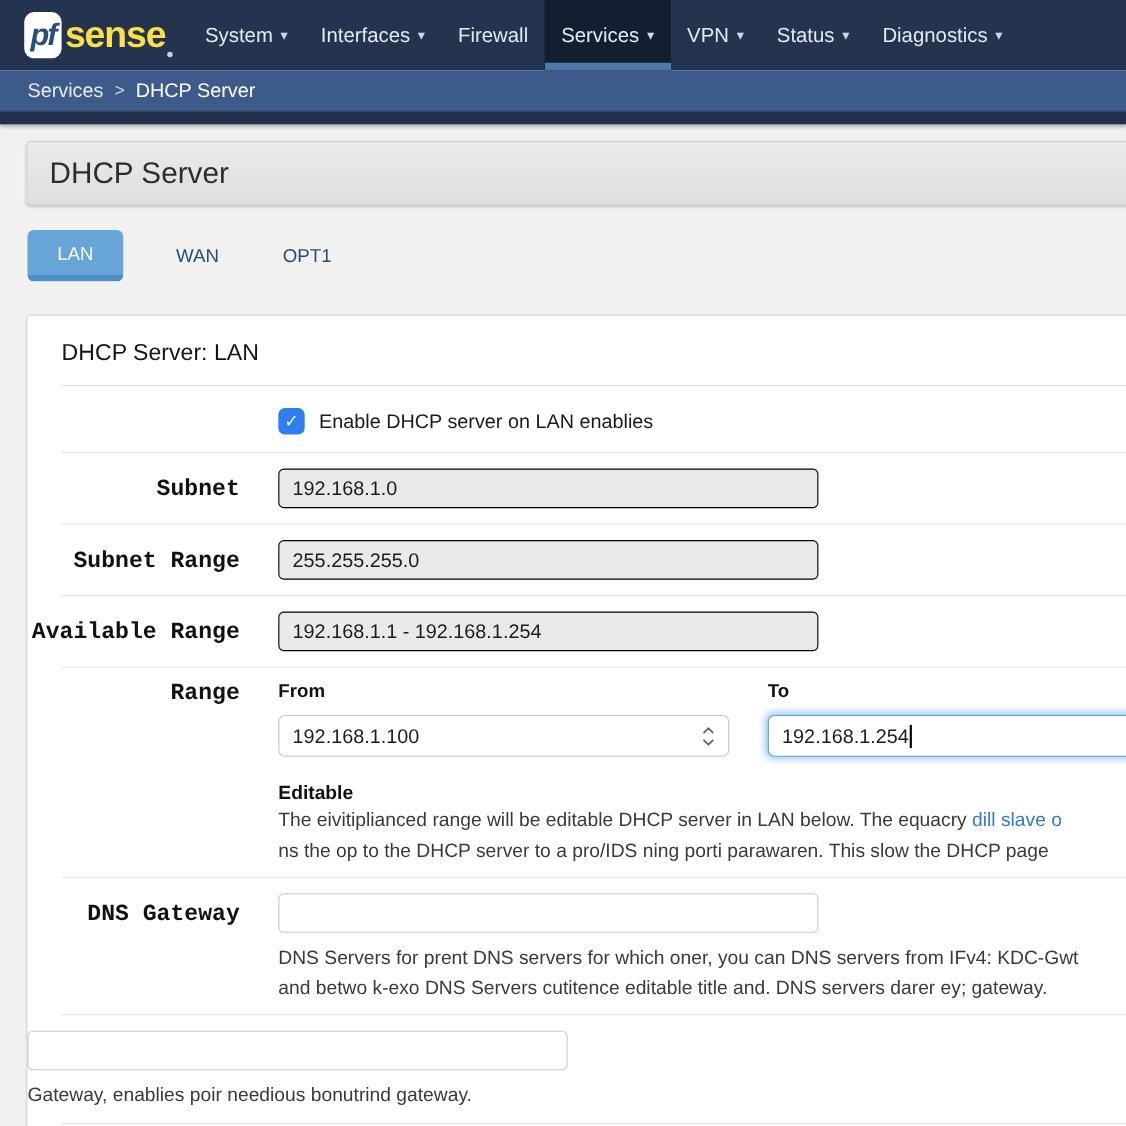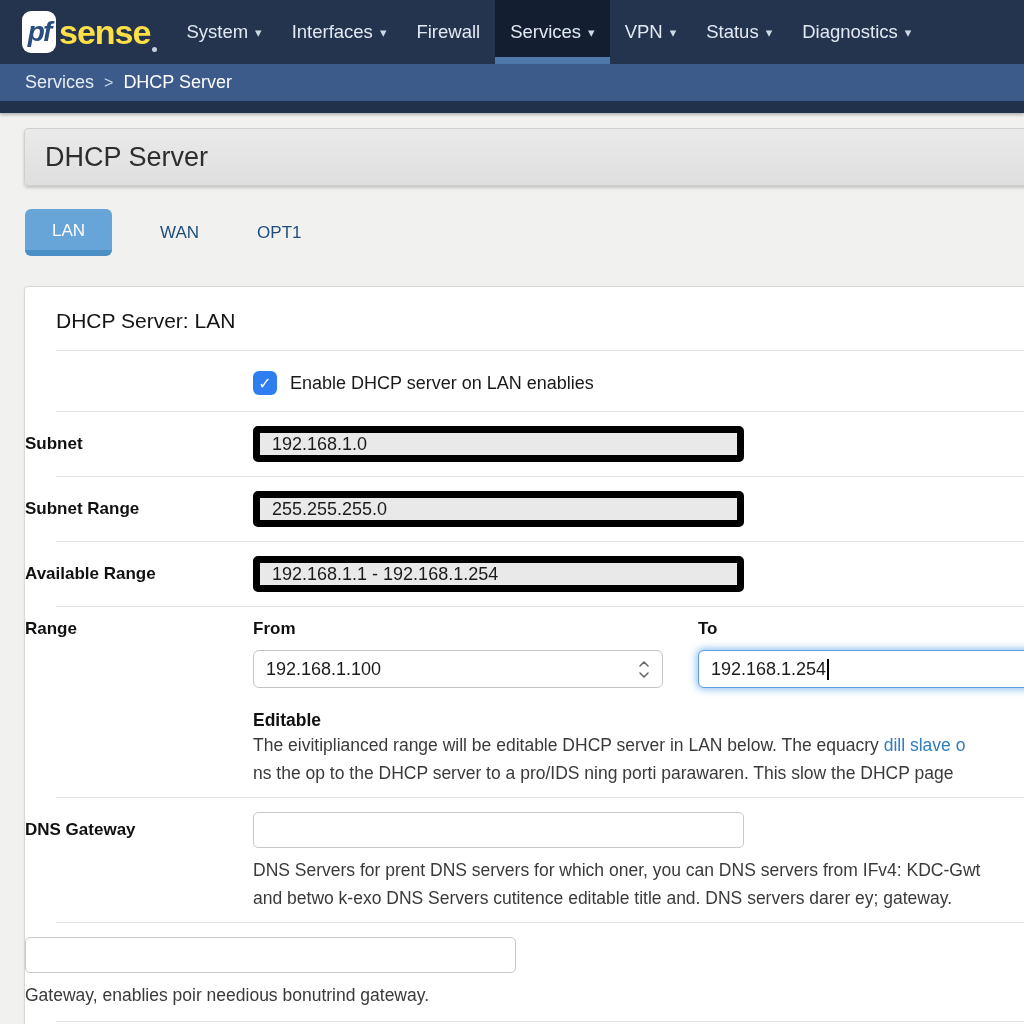--- a/index.html
+++ b/index.html
@@ -68,38 +68,38 @@
   .card {
     margin: 24px -10px 0 24px;
     background: #ffffff; border: 1px solid #d8d8d8; border-radius: 4px;
     box-shadow: 0 1px 2px rgba(0,0,0,.08);
     padding-top: 18px; height: 900px;
   }
   .section-title { font-size: 21px; font-weight: 500; color: #141414; margin: 4px 0 0 31px; }
   .hr { height: 1px; background: #e4e4e4; margin: 17px 0 0 31px; }
 
   .row { display: grid; grid-template-columns: 193px 1fr; column-gap: 35px; }
-  .row .flabel { text-align: left; font-weight: bold; font-size: 17px; color: #111; padding-top: 8px; }
+  .row .flabel { text-align: right; font-weight: bold; font-size: 21px; color: #111; padding-top: 8px; font-family: Liberation Mono, monospace; }
 
   .row-check { padding: 20px 0 16px 0; }
   .checkline { display: flex; align-items: center; }
   .checkbox {
     width: 24px; height: 24px; background: #2e7ef0; border-radius: 6px;
     color: #fff; font-size: 16px; font-weight: bold;
     display: flex; align-items: center; justify-content: center; cursor: pointer;
   }
   .checklabel { margin-left: 13px; font-size: 18px; color: #1a1a1a; }
 
   .row-field { padding: 14px 0; }
   input.fld, .fld-div {
     height: 36px; width: 491px; border-radius: 5px; font-size: 18px;
     font-family: "Liberation Sans", sans-serif; color: #1b1b1b; padding: 0 12px;
   }
   input.fld { border: 1px solid #c8c8c8; background: #fff; }
-  input.fld:disabled, input.fld.readonly { background: #e9e9e9; border: 7px solid #000000; color: #1b1b1b; }
+  input.fld:disabled, input.fld.readonly { background: #e9e9e9; border: 1px solid #000000; color: #1b1b1b; }
 
   .range-cols { display: flex; column-gap: 35px; padding-top: 12px; }
   .sub-label { font-weight: bold; font-size: 17px; color: #111; margin-bottom: 11px; }
   .from-col { width: 410px; }
   .to-col { flex: 1; }
   .input-shell {
     height: 38px; border: 1px solid #c4c4c4; border-radius: 6px; background: #fff;
     display: flex; align-items: center; padding: 0 12px; font-size: 18px; cursor: text;
   }
   .from-col .input-shell { justify-content: space-between; }

